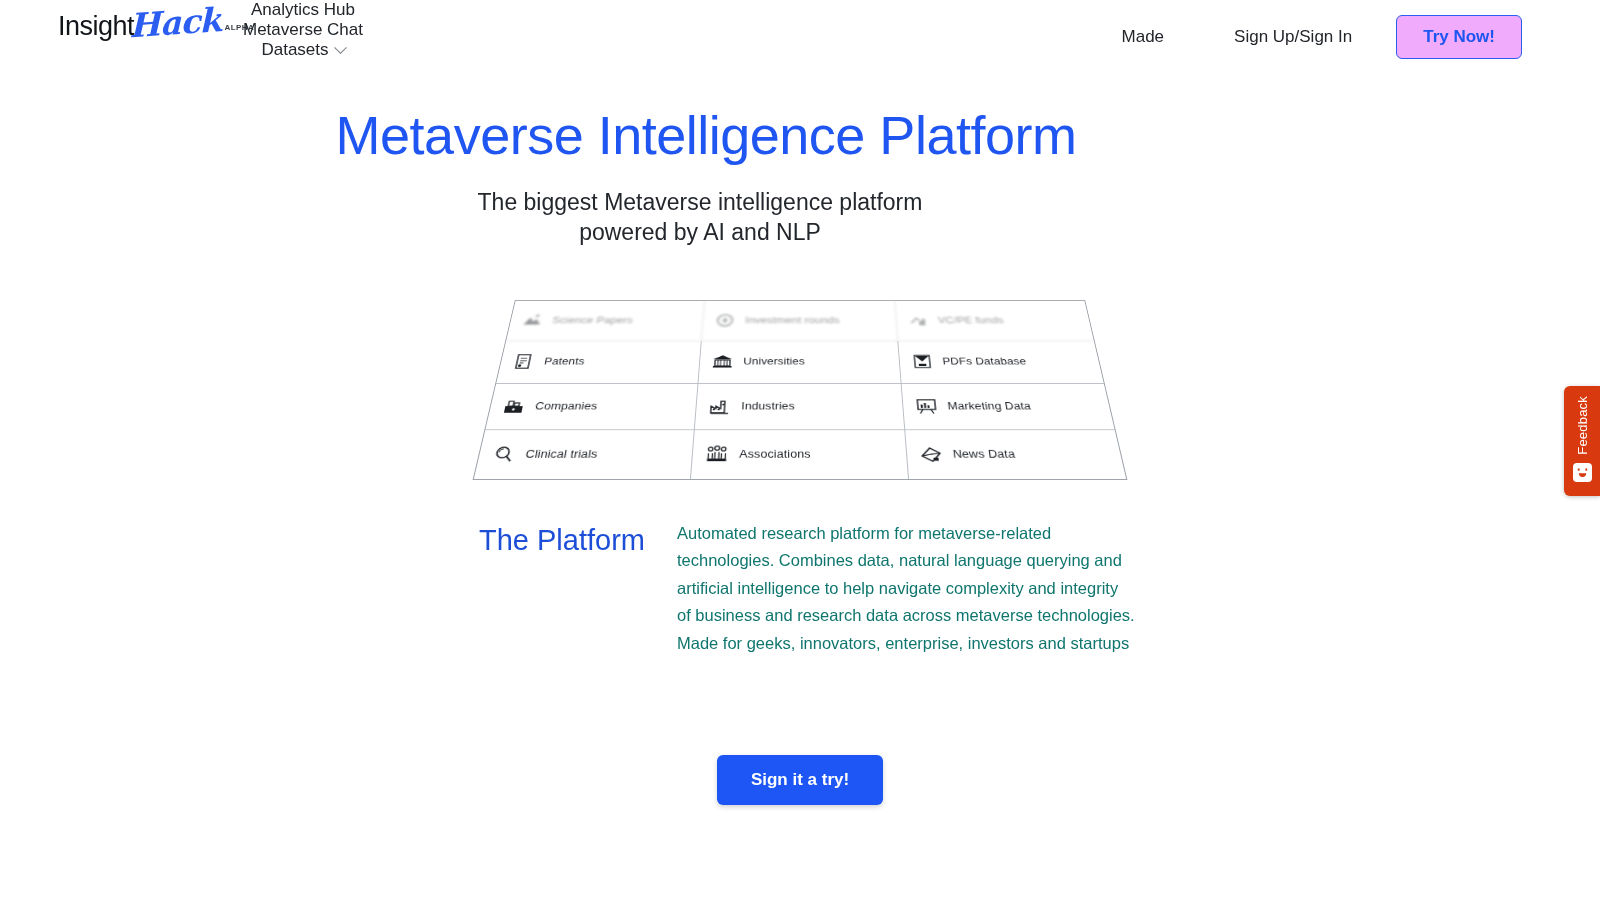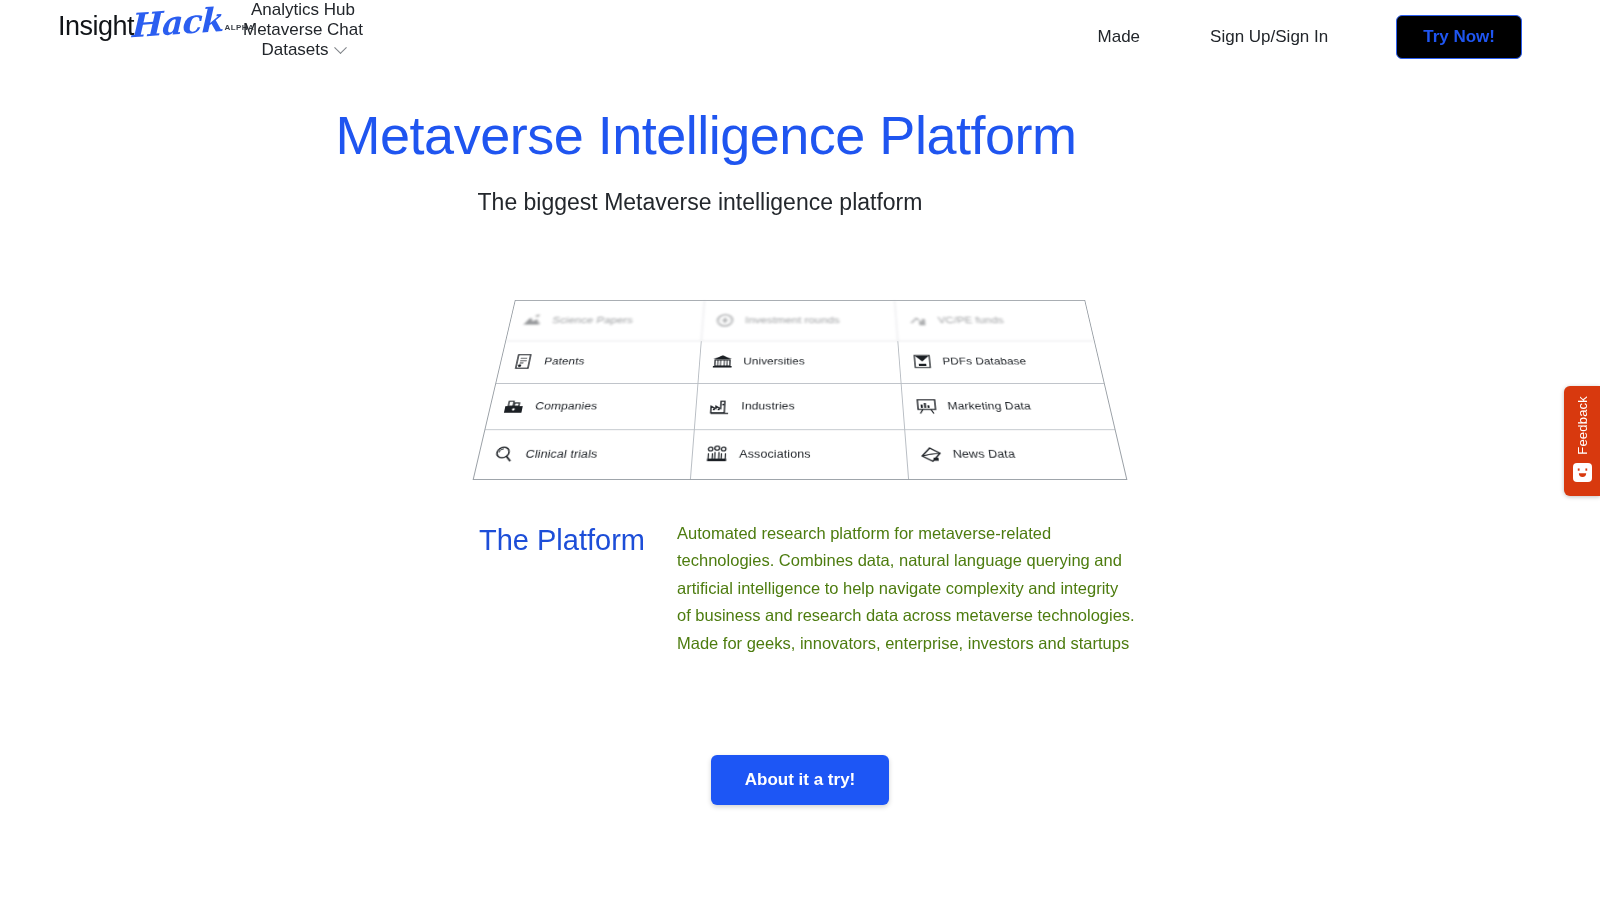--- a/index.html
+++ b/index.html
@@ -61,23 +61,23 @@
     transform: rotate(45deg) translate(-2px,-2px);
     opacity: .75;
   }
 
   .nav-right {
     position: absolute; right: 78px; top: 0; height: 74px;
     display: flex; align-items: center;
   }
   .nav-right .nav-item { margin-left: 70px; }
   .btn-try {
-    margin-left: 68px;
+    margin-left: 44px;
     border: 1.6px solid #2b5ef0; border-radius: 6px;
-    background: #000000; color: #1f55f0;
+    background: #f0abfc; color: #1f55f0;
     font-size: 17px; font-weight: 700;
     padding: 11px 26px; cursor: pointer;
     font-family: "Liberation Sans", sans-serif;
     white-space: nowrap;
   }
 
   
   .hero { position: absolute; top: 104px; left: 0; width: 1412px; text-align: center; }
   .hero-title {
     font-size: 54px; font-weight: 400; color: #1f55f0;
@@ -130,21 +130,21 @@
   }
   .platform-inner { display: flex; width: 672px; }
   .platform-heading {
     width: 213px; flex: 0 0 213px;
     text-align: right; padding-right: 32px;
     font-size: 29px; font-weight: 400; color: #1d4ed8;
     line-height: 1.1; padding-top: 5px;
   }
   .platform-body {
     flex: 1 1 auto;
-    font-size: 16.5px; line-height: 1.66; color: #4d7c0f;
+    font-size: 16.5px; line-height: 1.66; color: #0f766e;
     max-width: 460px;
   }
 
   
   .cta-wrap {
     position: absolute; top: 755px; left: 0; width: 1600px;
     display: flex; justify-content: center;
   }
   .btn-cta {
     background: #1d56f5; color: #ffffff;
@@ -211,20 +211,21 @@
       <span>Sign Up/Sign In</span>
     </a>
     <button class="btn-try">Try Now!</button>
   </div>
 </div>
 
 <div class="hero">
   <h1 class="hero-title">Metaverse Intelligence Platform</h1>
   <p class="hero-sub">
     <span>The biggest Metaverse intelligence platform</span><br>
+    <span>powered by AI and NLP</span>
   </p>
 </div>
 
 <div class="grid-stage">
   <div class="grid-plane">
 
     <div class="cell row-1">
       <span class="ico">
         <svg viewBox="0 0 24 24">
             <path d="M3 18 L9 8 L13 14 L16 10 L21 18 Z" fill="#1b1f24"></path>
@@ -358,21 +359,21 @@
 </div>
 
 <div class="platform">
   <div class="platform-inner">
     <div class="platform-heading">The Platform</div>
     <div class="platform-body">Automated research platform for metaverse-related technologies. Combines data, natural language querying and artificial intelligence to help navigate complexity and integrity of business and research data across metaverse technologies. Made for geeks, innovators, enterprise, investors and startups</div>
   </div>
 </div>
 
 <div class="cta-wrap">
-  <button class="btn-cta">About it a try!</button>
+  <button class="btn-cta">Sign it a try!</button>
 </div>
 
 <div class="feedback">
   <span class="feedback-label">Feedback</span>
   <span class="feedback-icon">
     <svg width="13" height="13" viewBox="0 0 16 16">
       <rect x="2.2" y="3" width="2.2" height="2.8" fill="#d8390e"></rect>
       <rect x="11.6" y="3" width="2.2" height="2.8" fill="#d8390e"></rect>
       <path d="M3.5 9 h9 a4.5 4.5 0 0 1 -9 0 Z" fill="#d8390e"></path>
     </svg>

